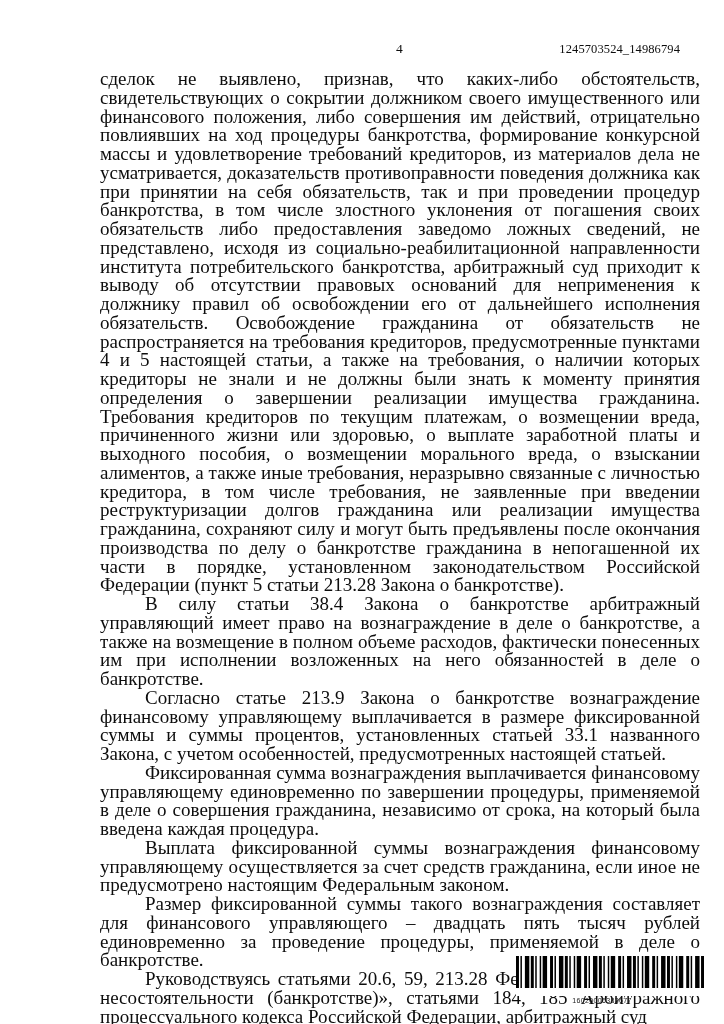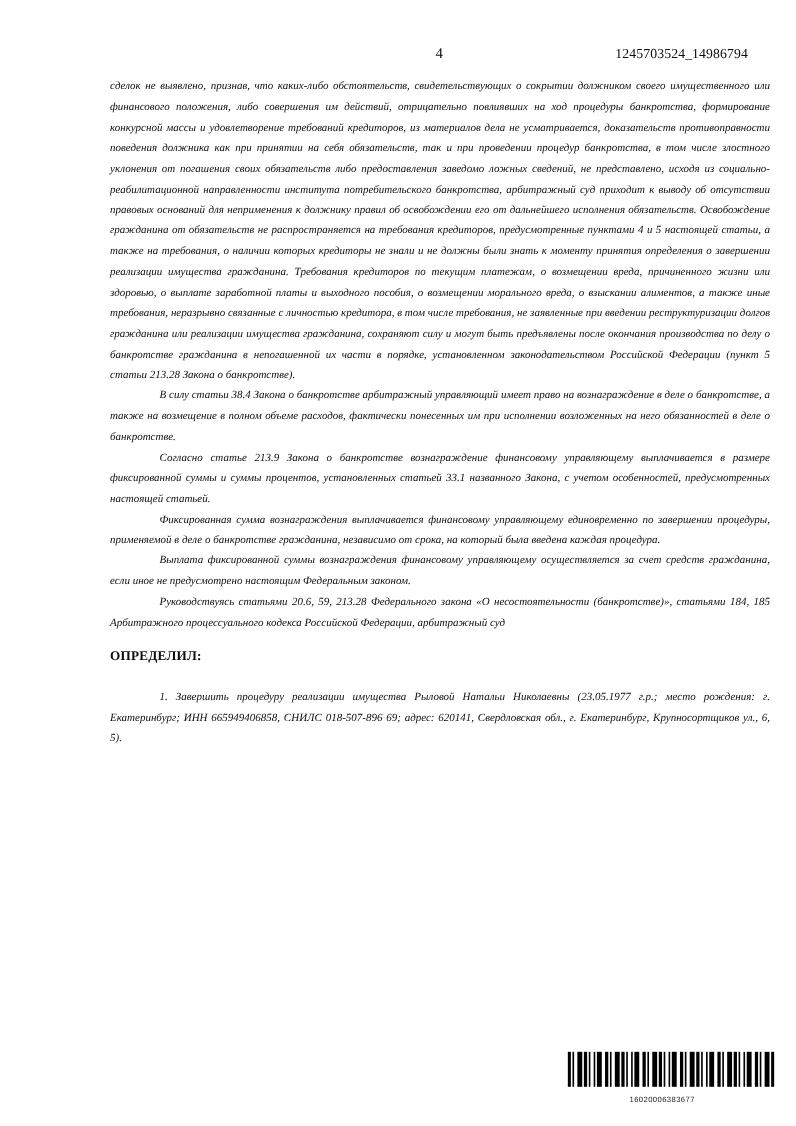--- a/index.html
+++ b/index.html
@@ -52,25 +52,24 @@
   .doc-body {
     position: absolute;
     top: 70px;
     left: 100px;
     width: 600px;
   }
   .para {
     margin: 0;
     text-align: justify;
     text-justify: inter-word;
-    font-size: 10px;
+    font-size: 19px;
     line-height: 18.75px;
     text-indent: 45px;
     hyphens: none;
-    font-style: italic;
   }
   .para.no-indent {
     text-indent: 0;
   }
 
   .ruling-heading {
     margin: 0;
     text-align: left;
     font-weight: bold;
     font-size: 12px;
@@ -121,24 +120,25 @@
   </div>
 
   <div class="doc-body">
 
     <p class="para no-indent">сделок не выявлено, признав, что каких-либо обстоятельств, свидетельствующих о сокрытии должником своего имущественного или финансового положения, либо совершения им действий, отрицательно повлиявших на ход процедуры банкротства, формирование конкурсной массы и удовлетворение требований кредиторов, из материалов дела не усматривается, доказательств противоправности поведения должника как при принятии на себя обязательств, так и при проведении процедур банкротства, в том числе злостного уклонения от погашения своих обязательств либо предоставления заведомо ложных сведений, не представлено, исходя из социально-реабилитационной направленности института потребительского банкротства, арбитражный суд приходит к выводу об отсутствии правовых оснований для неприменения к должнику правил об освобождении его от дальнейшего исполнения обязательств. Освобождение гражданина от обязательств не распространяется на требования кредиторов, предусмотренные пунктами 4 и 5 настоящей статьи, а также на требования, о наличии которых кредиторы не знали и не должны были знать к моменту принятия определения о завершении реализации имущества гражданина. Требования кредиторов по текущим платежам, о возмещении вреда, причиненного жизни или здоровью, о выплате заработной платы и выходного пособия, о возмещении морального вреда, о взыскании алиментов, а также иные требования, неразрывно связанные с личностью кредитора, в том числе требования, не заявленные при введении реструктуризации долгов гражданина или реализации имущества гражданина, сохраняют силу и могут быть предъявлены после окончания производства по делу о банкротстве гражданина в непогашенной их части в порядке, установленном законодательством Российской Федерации (пункт 5 статьи 213.28 Закона о банкротстве).</p>
 
     <p class="para">В силу статьи 38.4 Закона о банкротстве арбитражный управляющий имеет право на вознаграждение в деле о банкротстве, а также на возмещение в полном объеме расходов, фактически понесенных им при исполнении возложенных на него обязанностей в деле о банкротстве.</p>
 
     <p class="para">Согласно статье 213.9 Закона о банкротстве вознаграждение финансовому управляющему выплачивается в размере фиксированной суммы и суммы процентов, установленных статьей 33.1 названного Закона, с учетом особенностей, предусмотренных настоящей статьей.</p>
 
-    <p class="para">Фиксированная сумма вознаграждения выплачивается финансовому управляющему единовременно по завершении процедуры, применяемой в деле о банкротстве гражданина, независимо от срока, на который была введена каждая процедура.</p>
+    <p class="para">Фиксированная сумма вознаграждения выплачивается финансовому управляющему единовременно по завершении процедуры, применяемой в деле о совершения гражданина, независимо от срока, на который была введена каждая процедура.</p>
 
     <p class="para">Выплата фиксированной суммы вознаграждения финансовому управляющему осуществляется за счет средств гражданина, если иное не предусмотрено настоящим Федеральным законом.</p>
 
+    <p class="para">Размер фиксированной суммы такого вознаграждения составляет для финансового управляющего – двадцать пять тысяч рублей единовременно за проведение процедуры, применяемой в деле о банкротстве.</p>
 
 
     <p class="para">Руководствуясь статьями 20.6, 59, 213.28 Федерального закона «О несостоятельности (банкротстве)», статьями 184, 185 Арбитражного процессуального кодекса Российской Федерации, арбитражный суд</p>
 
     <div class="spacer-line-sm"></div>
 
     <p class="ruling-heading">ОПРЕДЕЛИЛ:</p>
 
     <div class="spacer-line"></div>
 

